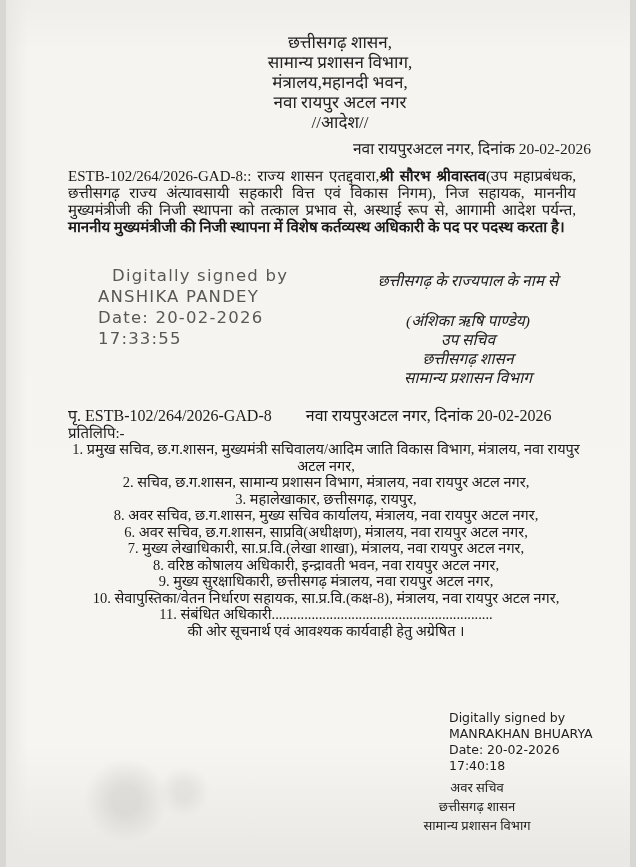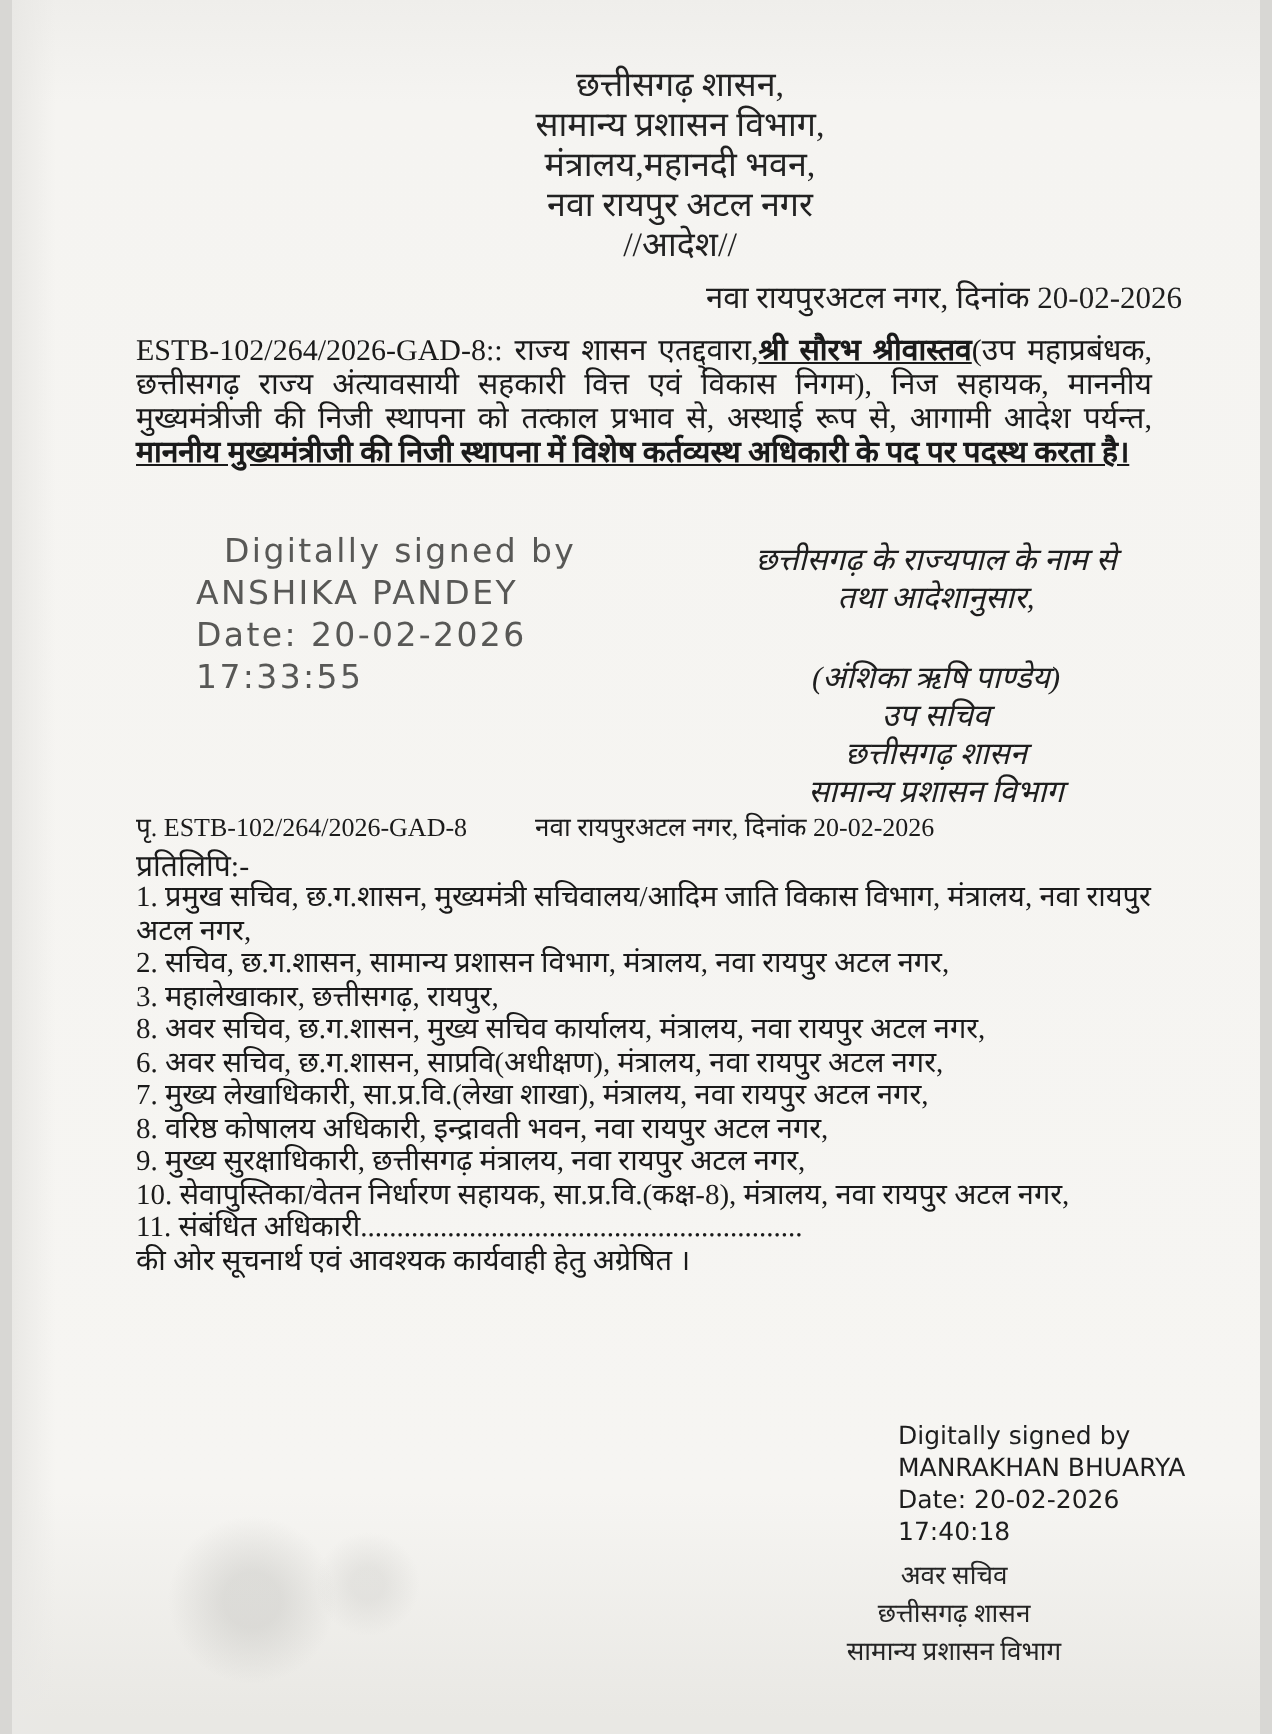--- a/index.html
+++ b/index.html
@@ -26,52 +26,52 @@
   }
   .date-top{
     position:absolute;top:137px;right:39px;
     font-size:15.5px;color:#1e1e1e;
   }
   .para{
     position:absolute;top:168px;left:62px;right:54px;
     font-size:15px;line-height:17px;
     text-align:justify;color:#1a1a1a;
   }
-  .para b{font-weight:bold;text-decoration:underline;}
+  .para b{font-weight:bold;}
   .stamp1{
     position:absolute;top:265px;left:92px;
     font-family:"DejaVu Sans", sans-serif;
     font-size:16.5px;line-height:21px;
     letter-spacing:1.2px;
     color:#585856;
   }
   .stamp1 .l1{margin-left:14px;}
   .authority{
     position:absolute;top:271px;left:333px;width:258px;
     text-align:center;
     font-size:15.5px;line-height:19px;
     color:#1e1e1e;
     font-style:italic;
   }
   .authority .gap{height:21px;}
   .endorse{
     position:absolute;top:404px;left:62px;right:48px;
-    font-size:13px;color:#1b1b1b;
+    font-size:16px;color:#1b1b1b;
     display:flex;gap:34px;text-align:center;
   }
   .copy-label{
     position:absolute;top:422px;left:62px;
     font-size:15px;color:#1b1b1b;
   }
   .copies{
     position:absolute;top:441px;left:62px;right:46px;
     font-size:14.5px;line-height:16.5px;
     color:#1a1a1a;
   }
-  .copies .item{margin:0;}
+  .copies .item{margin:0;text-align:center;}
   .stamp2{
     position:absolute;top:710px;left:443px;
     font-family:"DejaVu Sans", sans-serif;
     font-size:12.5px;line-height:16px;
     color:#1d1d1d;
   }
   .designation2{
     position:absolute;top:778px;left:376px;width:190px;
     text-align:center;
     font-size:13px;line-height:19px;
@@ -97,21 +97,20 @@
 
   <div class="stamp1">
     <div class="l1">Digitally signed by</div>
     <div>ANSHIKA PANDEY</div>
     <div>Date: 20-02-2026</div>
     <div>17:33:55</div>
   </div>
 
   <div class="authority">
     <div>छत्तीसगढ़ के राज्यपाल के नाम से</div>
-    <div>तथा आदेशानुसार,</div>
     <div class="gap"></div>
     <div>(अंशिका ऋषि पाण्डेय)</div>
     <div>उप सचिव</div>
     <div>छत्तीसगढ़ शासन</div>
     <div>सामान्य प्रशासन विभाग</div>
   </div>
 
   <div class="endorse">
     <span>पृ. ESTB-102/264/2026-GAD-8</span>
     <span>नवा रायपुरअटल नगर, दिनांक 20-02-2026</span>

